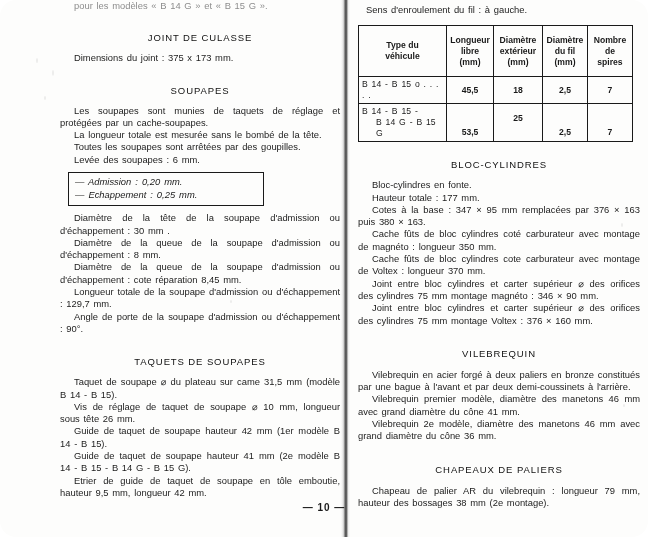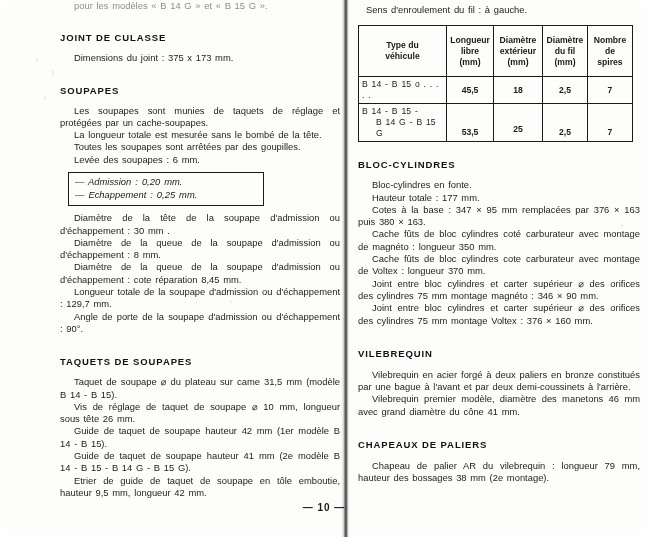--- a/index.html
+++ b/index.html
@@ -38,25 +38,26 @@
   }
   .col {
     position: absolute;
     top: 0;
   }
   .col-left  { left: 60px;  width: 280px; }
   .col-right { left: 358px; width: 282px; }
 
   h2.section {
     font-size: 9.5px;
-    font-weight: bold;
+    font-weight: normal;
     letter-spacing: 0.9px;
     margin: 0;
     padding: 0;
     color: #111;
+    text-align: center;
   }
   p.para {
     font-size: 9.4px;
     line-height: 12.3px;
     margin: 0;
     text-align: justify;
     text-indent: 14px;
     color: #1c1c1c;
     word-spacing: 1.1px;
   }
@@ -233,21 +234,21 @@
           <td class="num">18</td>
           <td class="num">2,5</td>
           <td class="num">7</td>
         </tr>
         <tr>
           <td class="type" style="height:30px;">
             <span class="hdr-l">B  14  -  B  15  -</span>
             <span class="hdr-l indent">B 14 G - B 15 G</span>
           </td>
           <td class="num" style="vertical-align:bottom;padding-bottom:3px;">53,5</td>
-          <td class="num" style="vertical-align:bottom;padding-bottom:6px;">25</td>
+          <td class="num" style="vertical-align:bottom;padding-bottom:17px;">25</td>
           <td class="num" style="vertical-align:bottom;padding-bottom:3px;">2,5</td>
           <td class="num" style="vertical-align:bottom;padding-bottom:3px;">7</td>
         </tr>
       </tbody>
     </table>
 
     <div style="height:17px"></div>
     <h2 class="section">BLOC-CYLINDRES</h2>
     <div style="height:9px"></div>
     <p class="para">Bloc-cylindres en fonte.</p>
@@ -256,20 +257,21 @@
     <p class="para">Cache fûts de bloc cylindres coté carburateur avec montage de magnéto : longueur 350 mm.</p>
     <p class="para">Cache fûts de bloc cylindres cote carburateur avec montage de Voltex : longueur 370 mm.</p>
     <p class="para">Joint entre bloc cylindres et carter supérieur ⌀ des orifices des cylindres 75 mm montage magnéto : 346 × 90 mm.</p>
     <p class="para">Joint entre bloc cylindres et carter supérieur ⌀ des orifices des cylindres 75 mm montage Voltex : 376 × 160 mm.</p>
 
     <div style="height:21px"></div>
     <h2 class="section">VILEBREQUIN</h2>
     <div style="height:10px"></div>
     <p class="para">Vilebrequin en acier forgé à deux paliers en bronze constitués par une bague à l'avant et par deux demi-coussinets à l'arrière.</p>
     <p class="para">Vilebrequin premier modèle, diamètre des manetons 46 mm avec grand diamètre du cône 41 mm.</p>
+    <p class="para">Vilebrequin 2e modèle, diamètre des manetons 46 mm avec grand diamètre du cône 36 mm.</p>
 
     <div style="height:21px"></div>
     <h2 class="section">CHAPEAUX DE PALIERS</h2>
     <div style="height:10px"></div>
     <p class="para">Chapeau de palier AR du vilebrequin : longueur 79 mm, hauteur des bossages 38 mm (2e montage).</p>
   </div>
 
   <div class="pagenum">— 10 —</div>
 
   <div class="speck" style="left:36px;top:58px;width:2px;height:5px;"></div>

